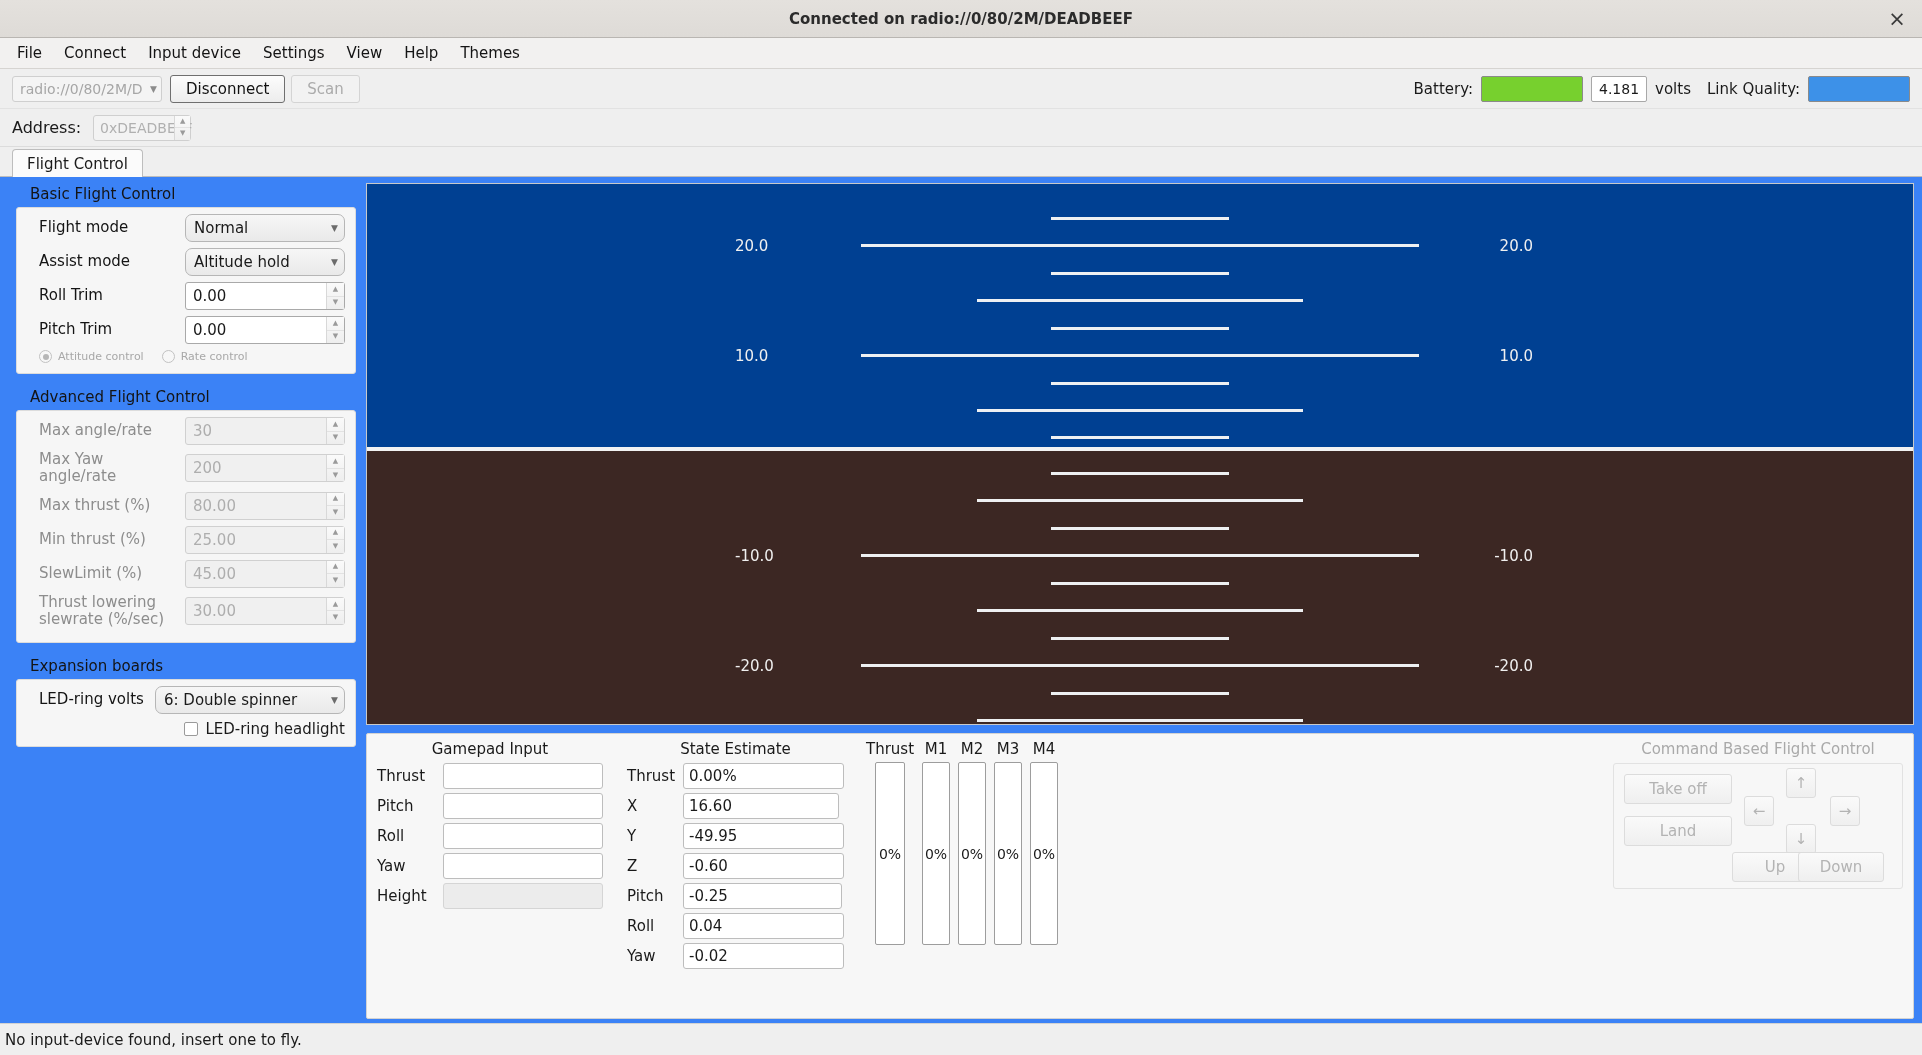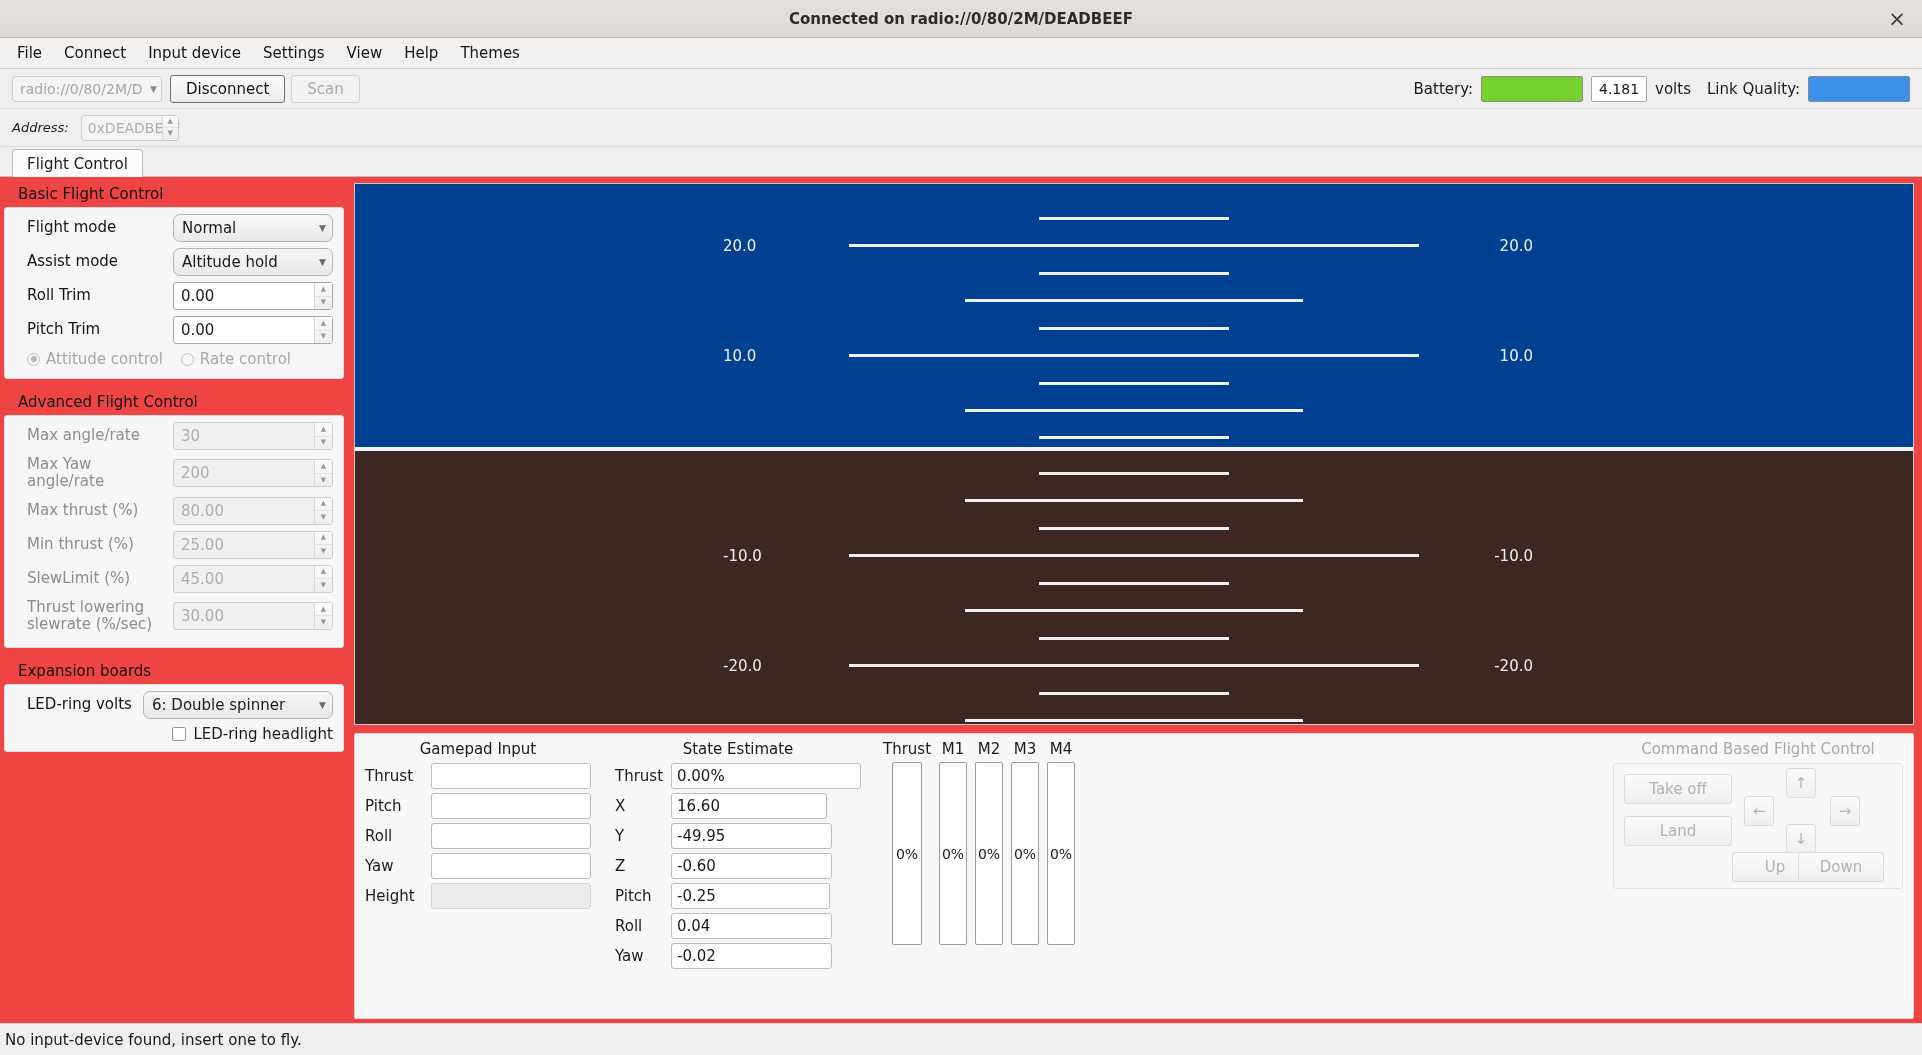--- a/index.html
+++ b/index.html
@@ -84,21 +84,21 @@
     background: #fff; font-size: 14px;
     display: flex; align-items: center; justify-content: center;
   }
 
   
   .addr-bar {
     height: 38px; background: #efefef;
     display: flex; align-items: center; padding: 0 12px;
     border-bottom: 1px solid #dcdcdc;
   }
-  .addr-label { font-size: 13px; margin-right: 12px; font-style: italic; }
+  .addr-label { font-size: 16px; margin-right: 12px; }
   .spin {
     height: 26px; width: 98px;
     border: 1px solid #cfcfcf; border-radius: 3px;
     background: #f3f3f3; color: #b0b0b0;
     display: flex; align-items: center; padding-left: 6px; font-size: 14px;
     position: relative;
   }
   .spin-btns {
     position: absolute; right: 0; top: 0; bottom: 0; width: 16px;
     border-left: 1px solid #d8d8d8;
@@ -126,23 +126,23 @@
     border: 1px solid #bdbdbd; border-bottom: none;
     border-radius: 4px 4px 0 0;
     margin-bottom: -1px;
     cursor: pointer;
   }
 
   
   .content {
     position: absolute; left: 0; right: 0;
     top: 177px; bottom: 32px;
-    background: #ef4444;
+    background: #3b82f6;
     display: flex;
-    padding: 6px 8px 4px 4px;
+    padding: 6px 8px 4px 16px;
   }
   .left-panel {
     width: 340px; flex: none;
     display: flex; flex-direction: column;
   }
   .right-panel {
     flex: 1; margin-left: 10px;
     display: flex; flex-direction: column;
     min-width: 0;
   }
@@ -188,21 +188,21 @@
   .radio {
     width: 13px; height: 13px; border-radius: 50%;
     border: 1px solid #c2c2c2; background: #f7f7f7;
     display: inline-flex; align-items: center; justify-content: center;
     margin-right: 6px; flex: none;
   }
   .radio.checked::after {
     content: ''; width: 6px; height: 6px; border-radius: 50%;
     background: #b6b6b6;
   }
-  .radio-label { font-size: 15px; color: #a8a8a8; margin-right: 18px; }
+  .radio-label { font-size: 11px; color: #a8a8a8; margin-right: 18px; }
 
   .check-row { display: flex; align-items: center; justify-content: flex-end; margin-top: 6px; }
   .checkbox {
     width: 14px; height: 14px;
     border: 1px solid #9a9a9a; border-radius: 2px; background: #fff;
     margin-right: 7px; flex: none;
   }
   .check-label { font-size: 15px; }
 
   
@@ -583,21 +583,21 @@
         <div class="ro-row">
           <span class="ro-label">Height</span>
           <span class="ro-box disabled"></span>
         </div>
       </div>
 
       <div class="readout-col" style="margin-left:24px">
         <div class="col-title">State Estimate</div>
         <div class="ro-row">
           <span class="ro-label" style="width:56px">Thrust</span>
-          <span class="ro-box" style="width:190px">0.00%</span>
+          <span class="ro-box" style="width:161px">0.00%</span>
         </div>
         <div class="ro-row">
           <span class="ro-label" style="width:56px">X</span>
           <span class="ro-box" style="width:156px">16.60</span>
         </div>
         <div class="ro-row">
           <span class="ro-label" style="width:56px">Y</span>
           <span class="ro-box" style="width:161px">-49.95</span>
         </div>
         <div class="ro-row">

